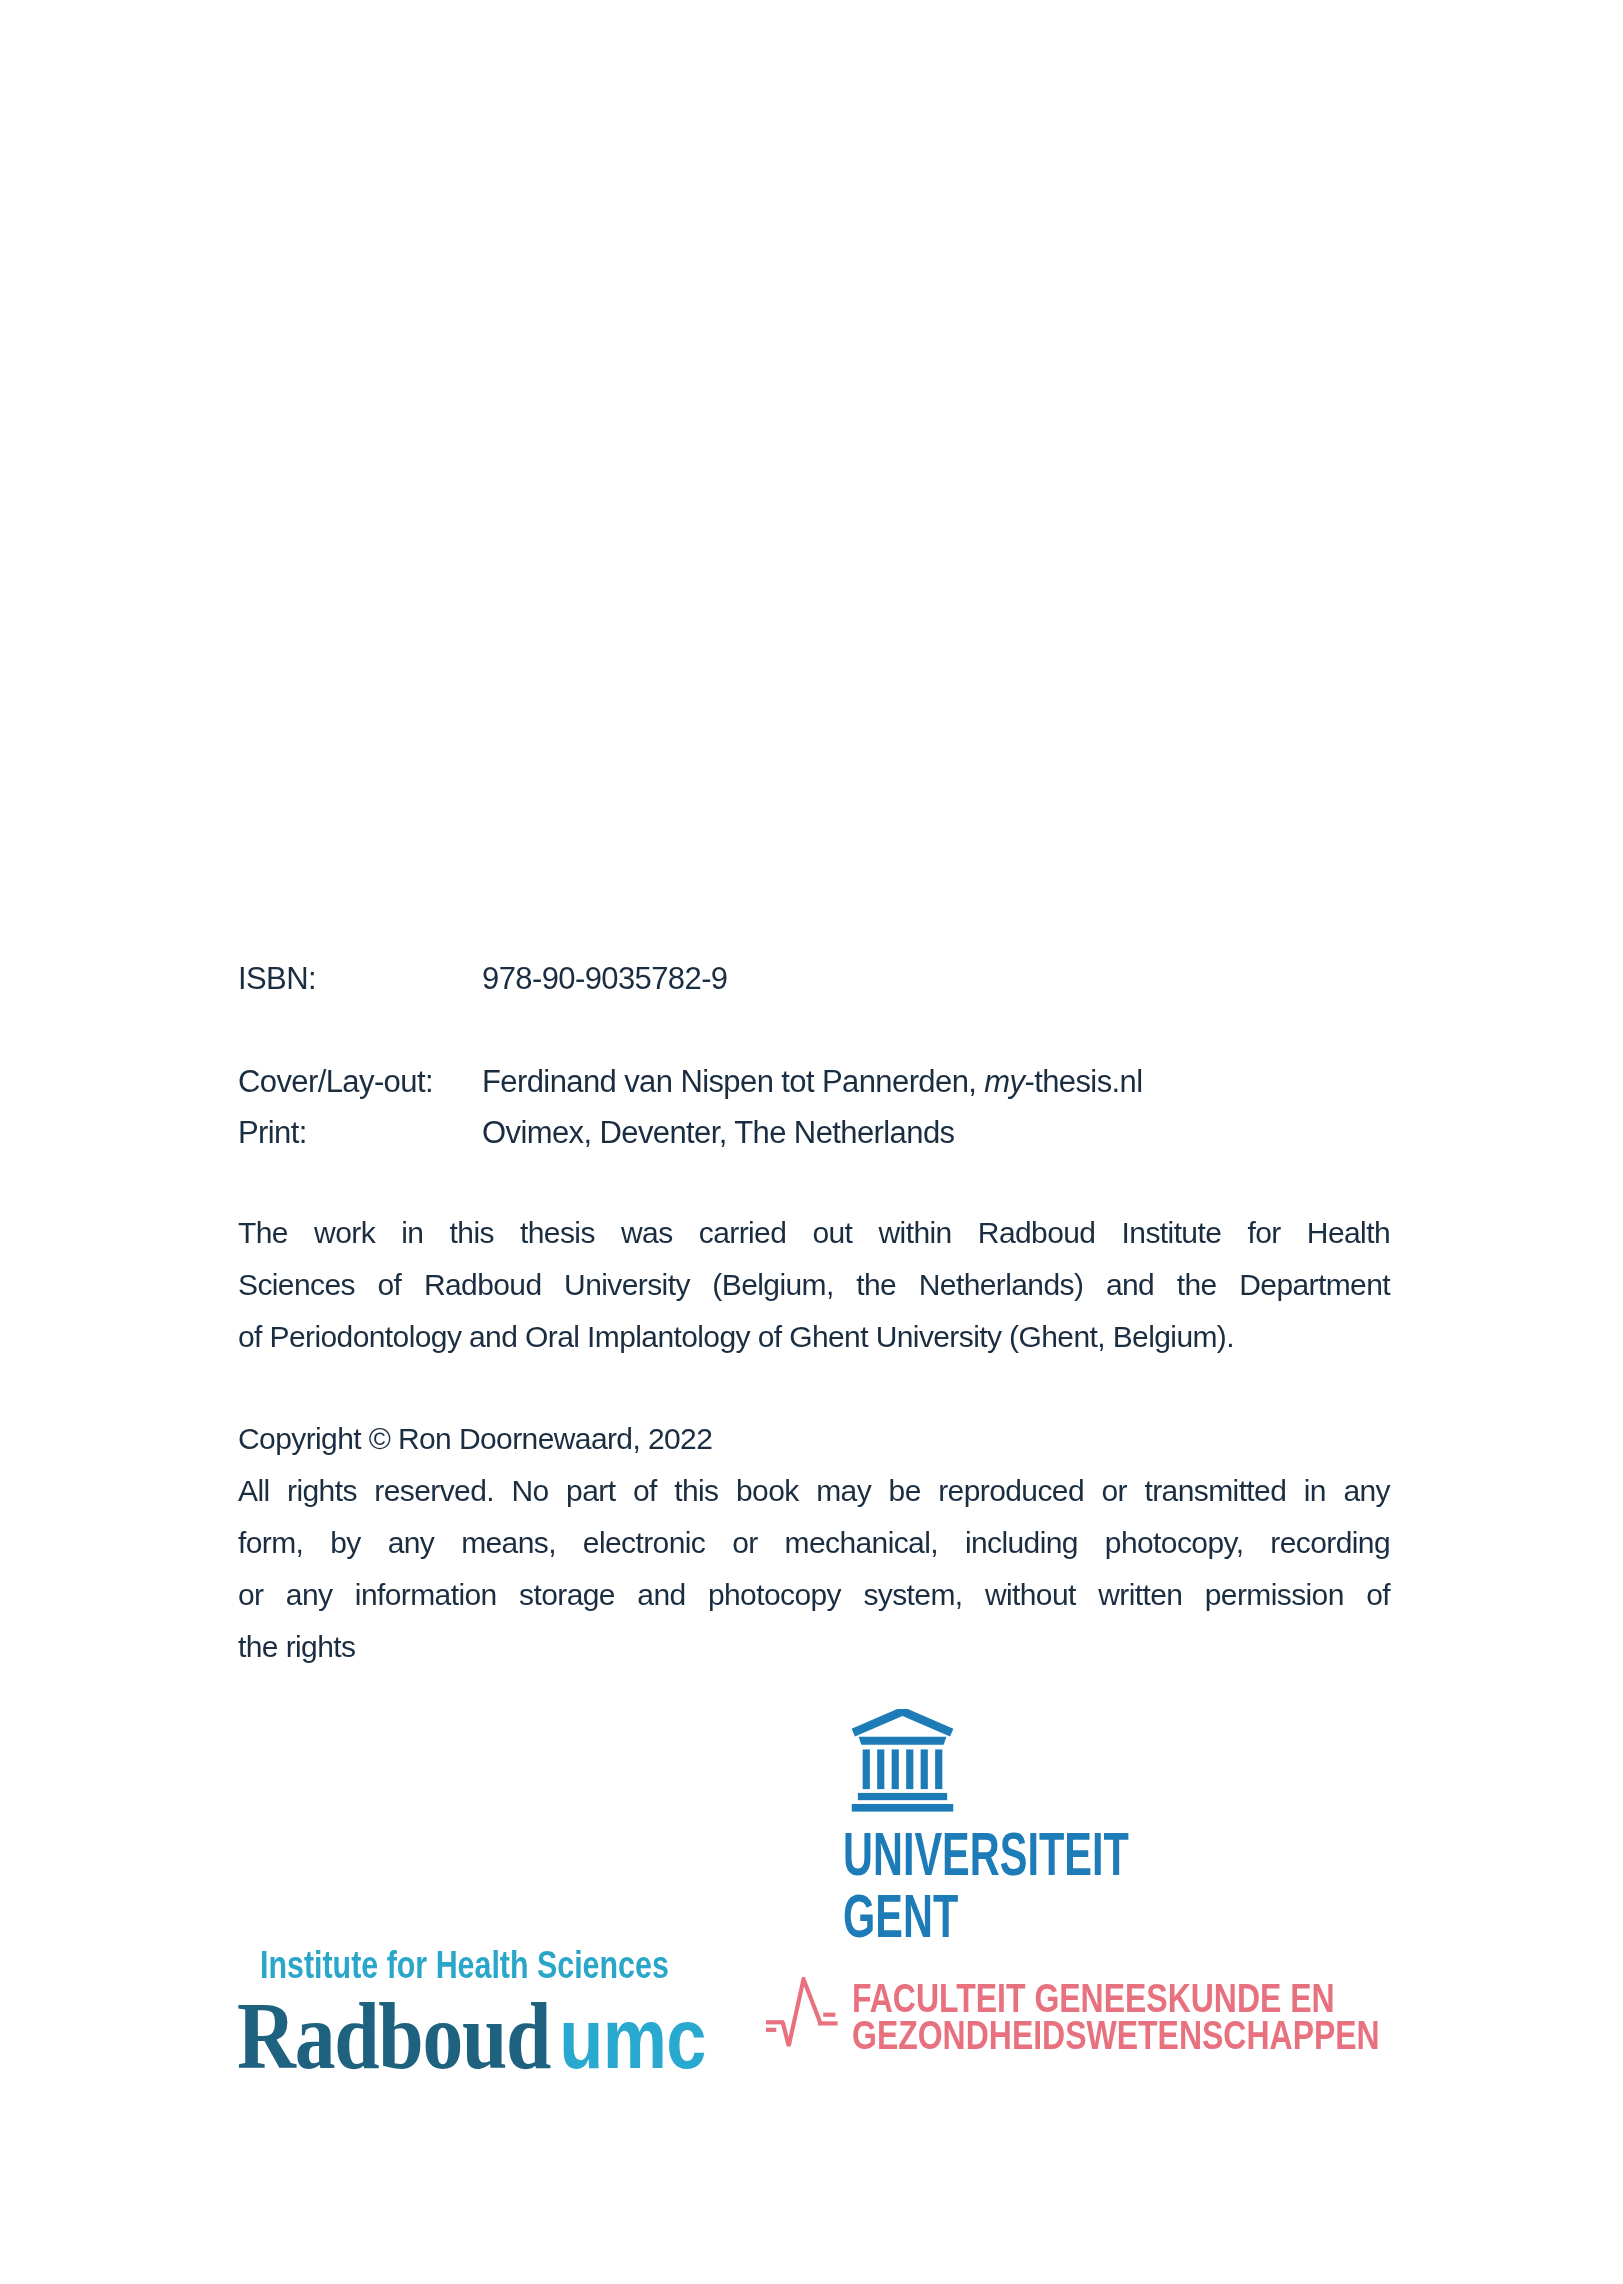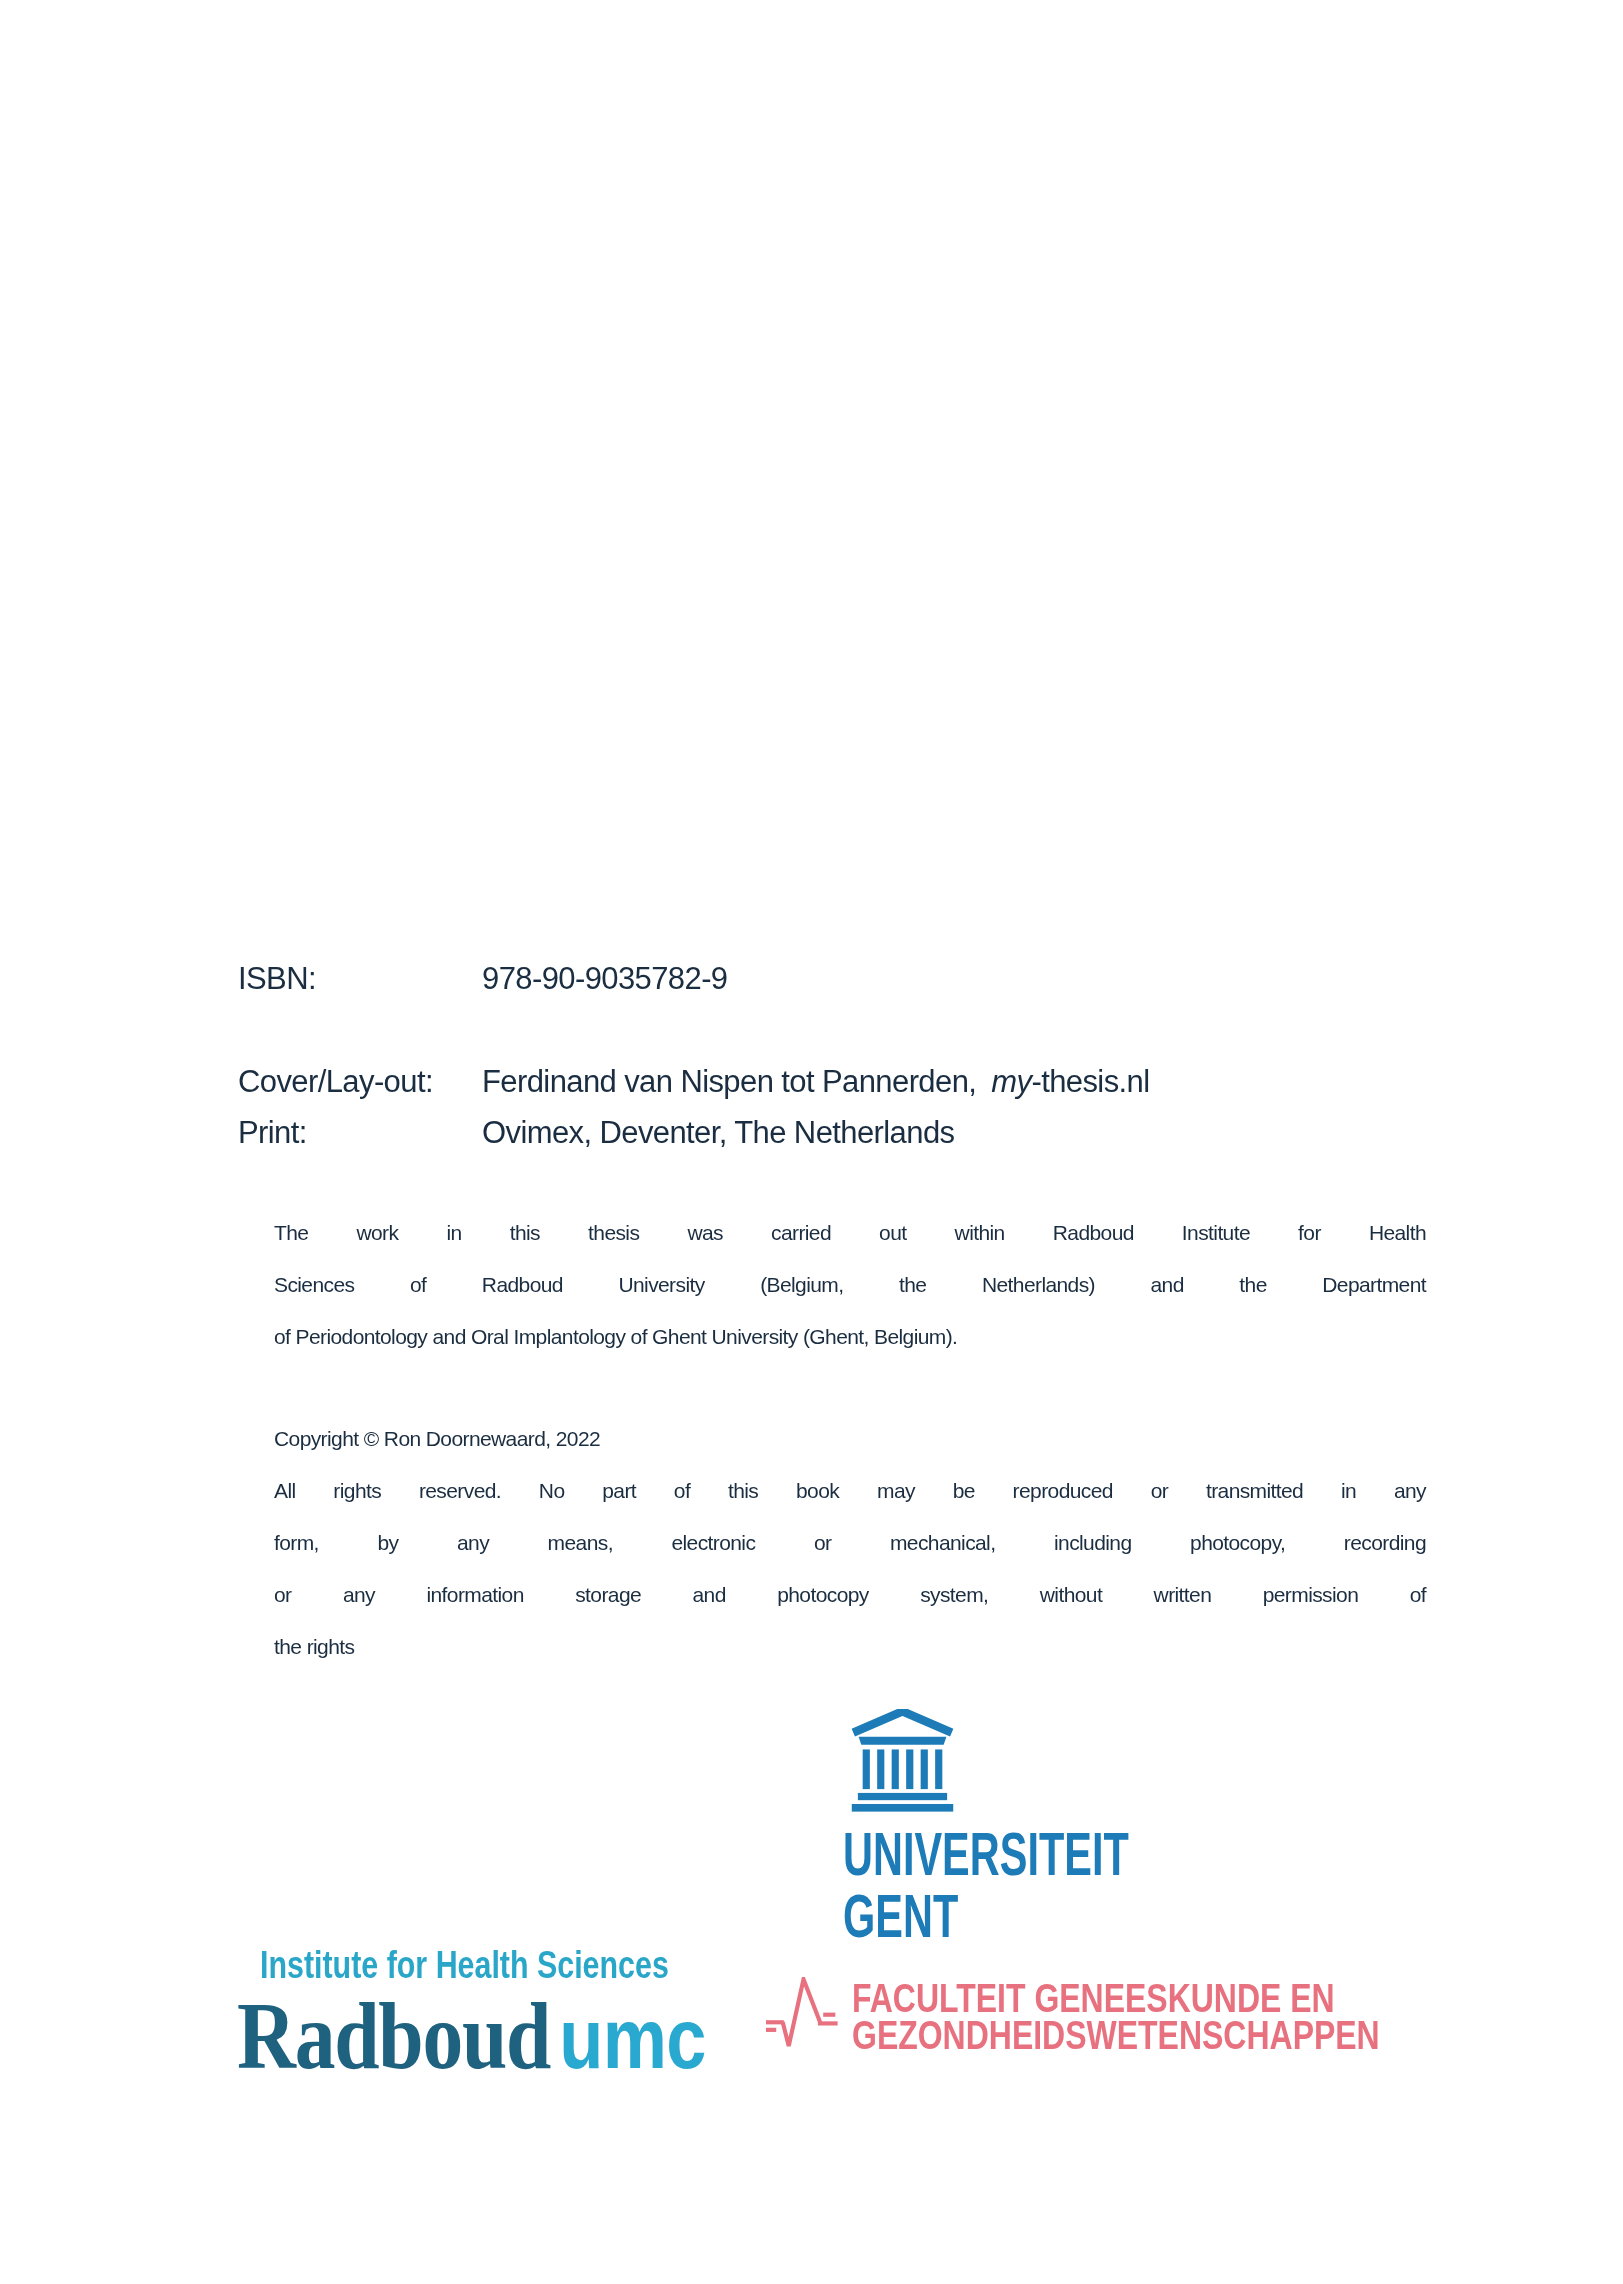--- a/index.html
+++ b/index.html
@@ -11,24 +11,24 @@
     color:#1b2d40;
     overflow:hidden;
   }
   
   .crow{
     position:absolute;left:238px;width:1152px;
     font-size:31px;line-height:52px;letter-spacing:-0.6px;
     white-space:nowrap;
   }
   .crow .label{display:inline-block;width:244px;margin-top:14px;}
-  .ital{font-style:italic;margin-left:7px;}
+  .ital{font-style:italic;}
   
   .para{position:absolute;left:238px;width:1152px;
-    font-size:21px;line-height:52px;letter-spacing:-0.6px;margin-left:36px;}
+    font-size:30px;line-height:52px;letter-spacing:-0.6px;}
   .line{width:100%;}
   .line.just{text-align:justify;text-align-last:justify;}
   
   .ugent-name{
     position:absolute;left:843px;top:1823px;
     font-size:61px;line-height:62px;font-weight:bold;
     color:#1d7cb7;transform:scaleX(0.68);transform-origin:left top;
     white-space:nowrap;
   }
   .ugent-fac{

